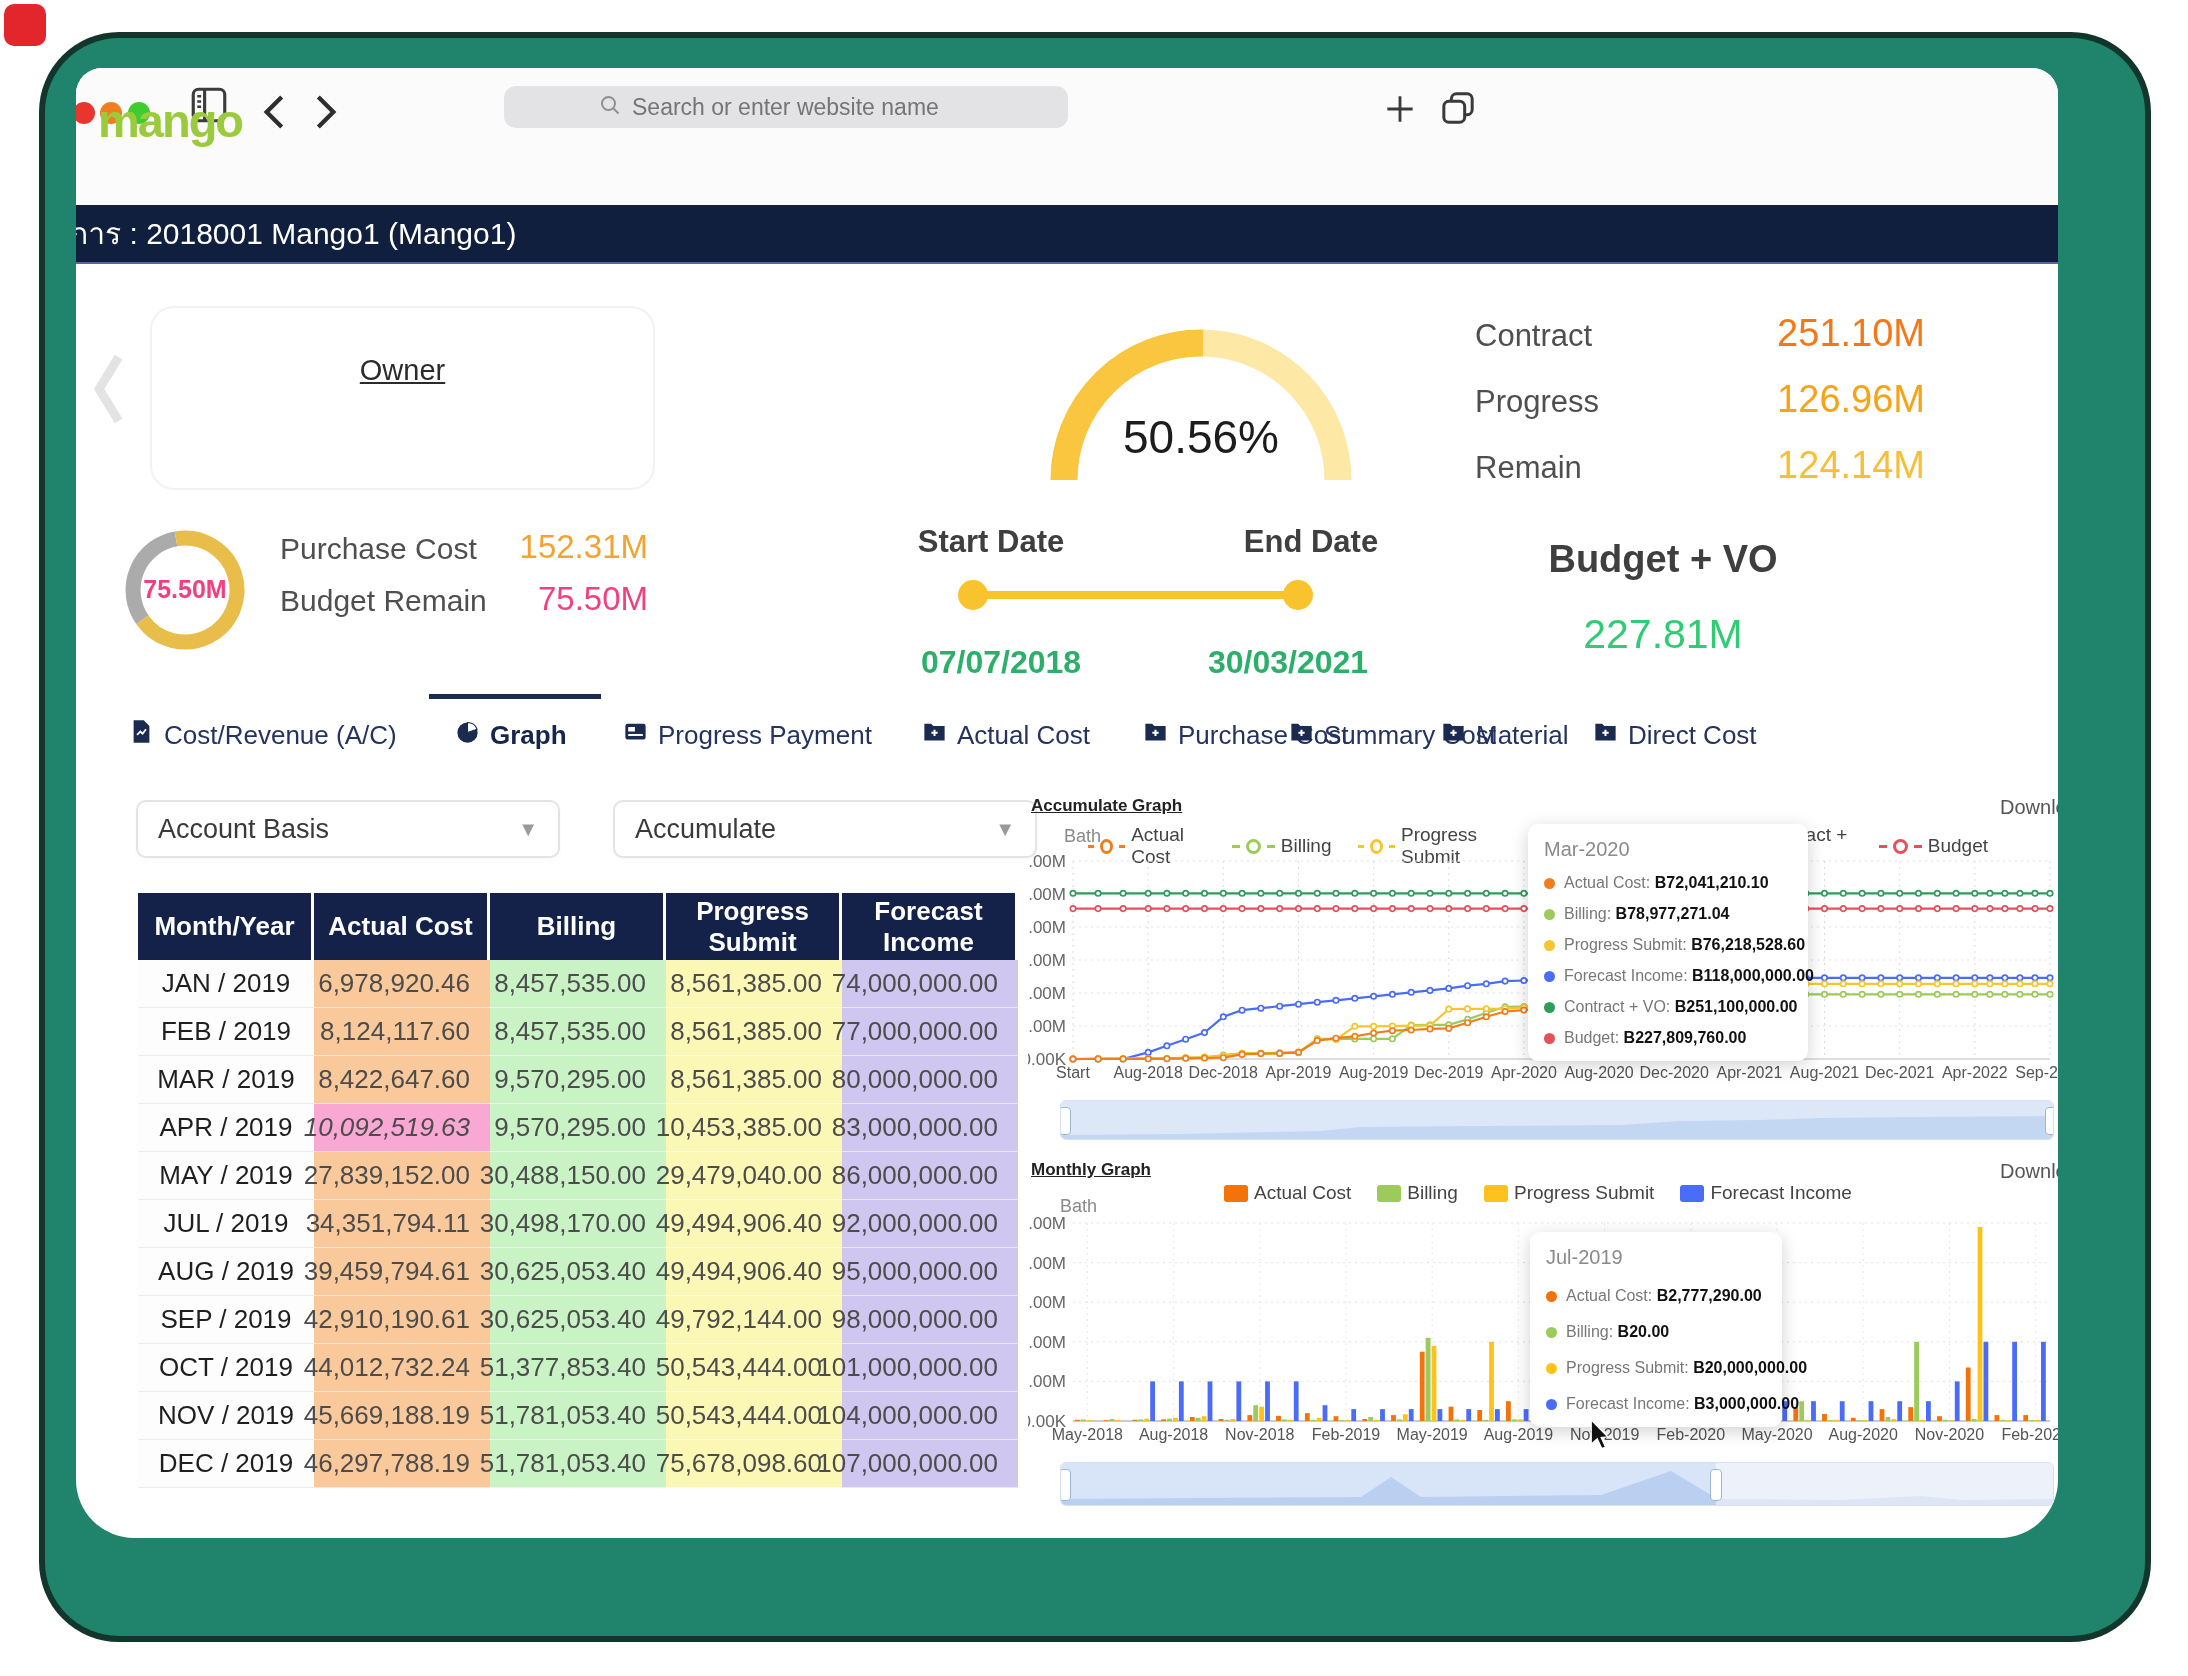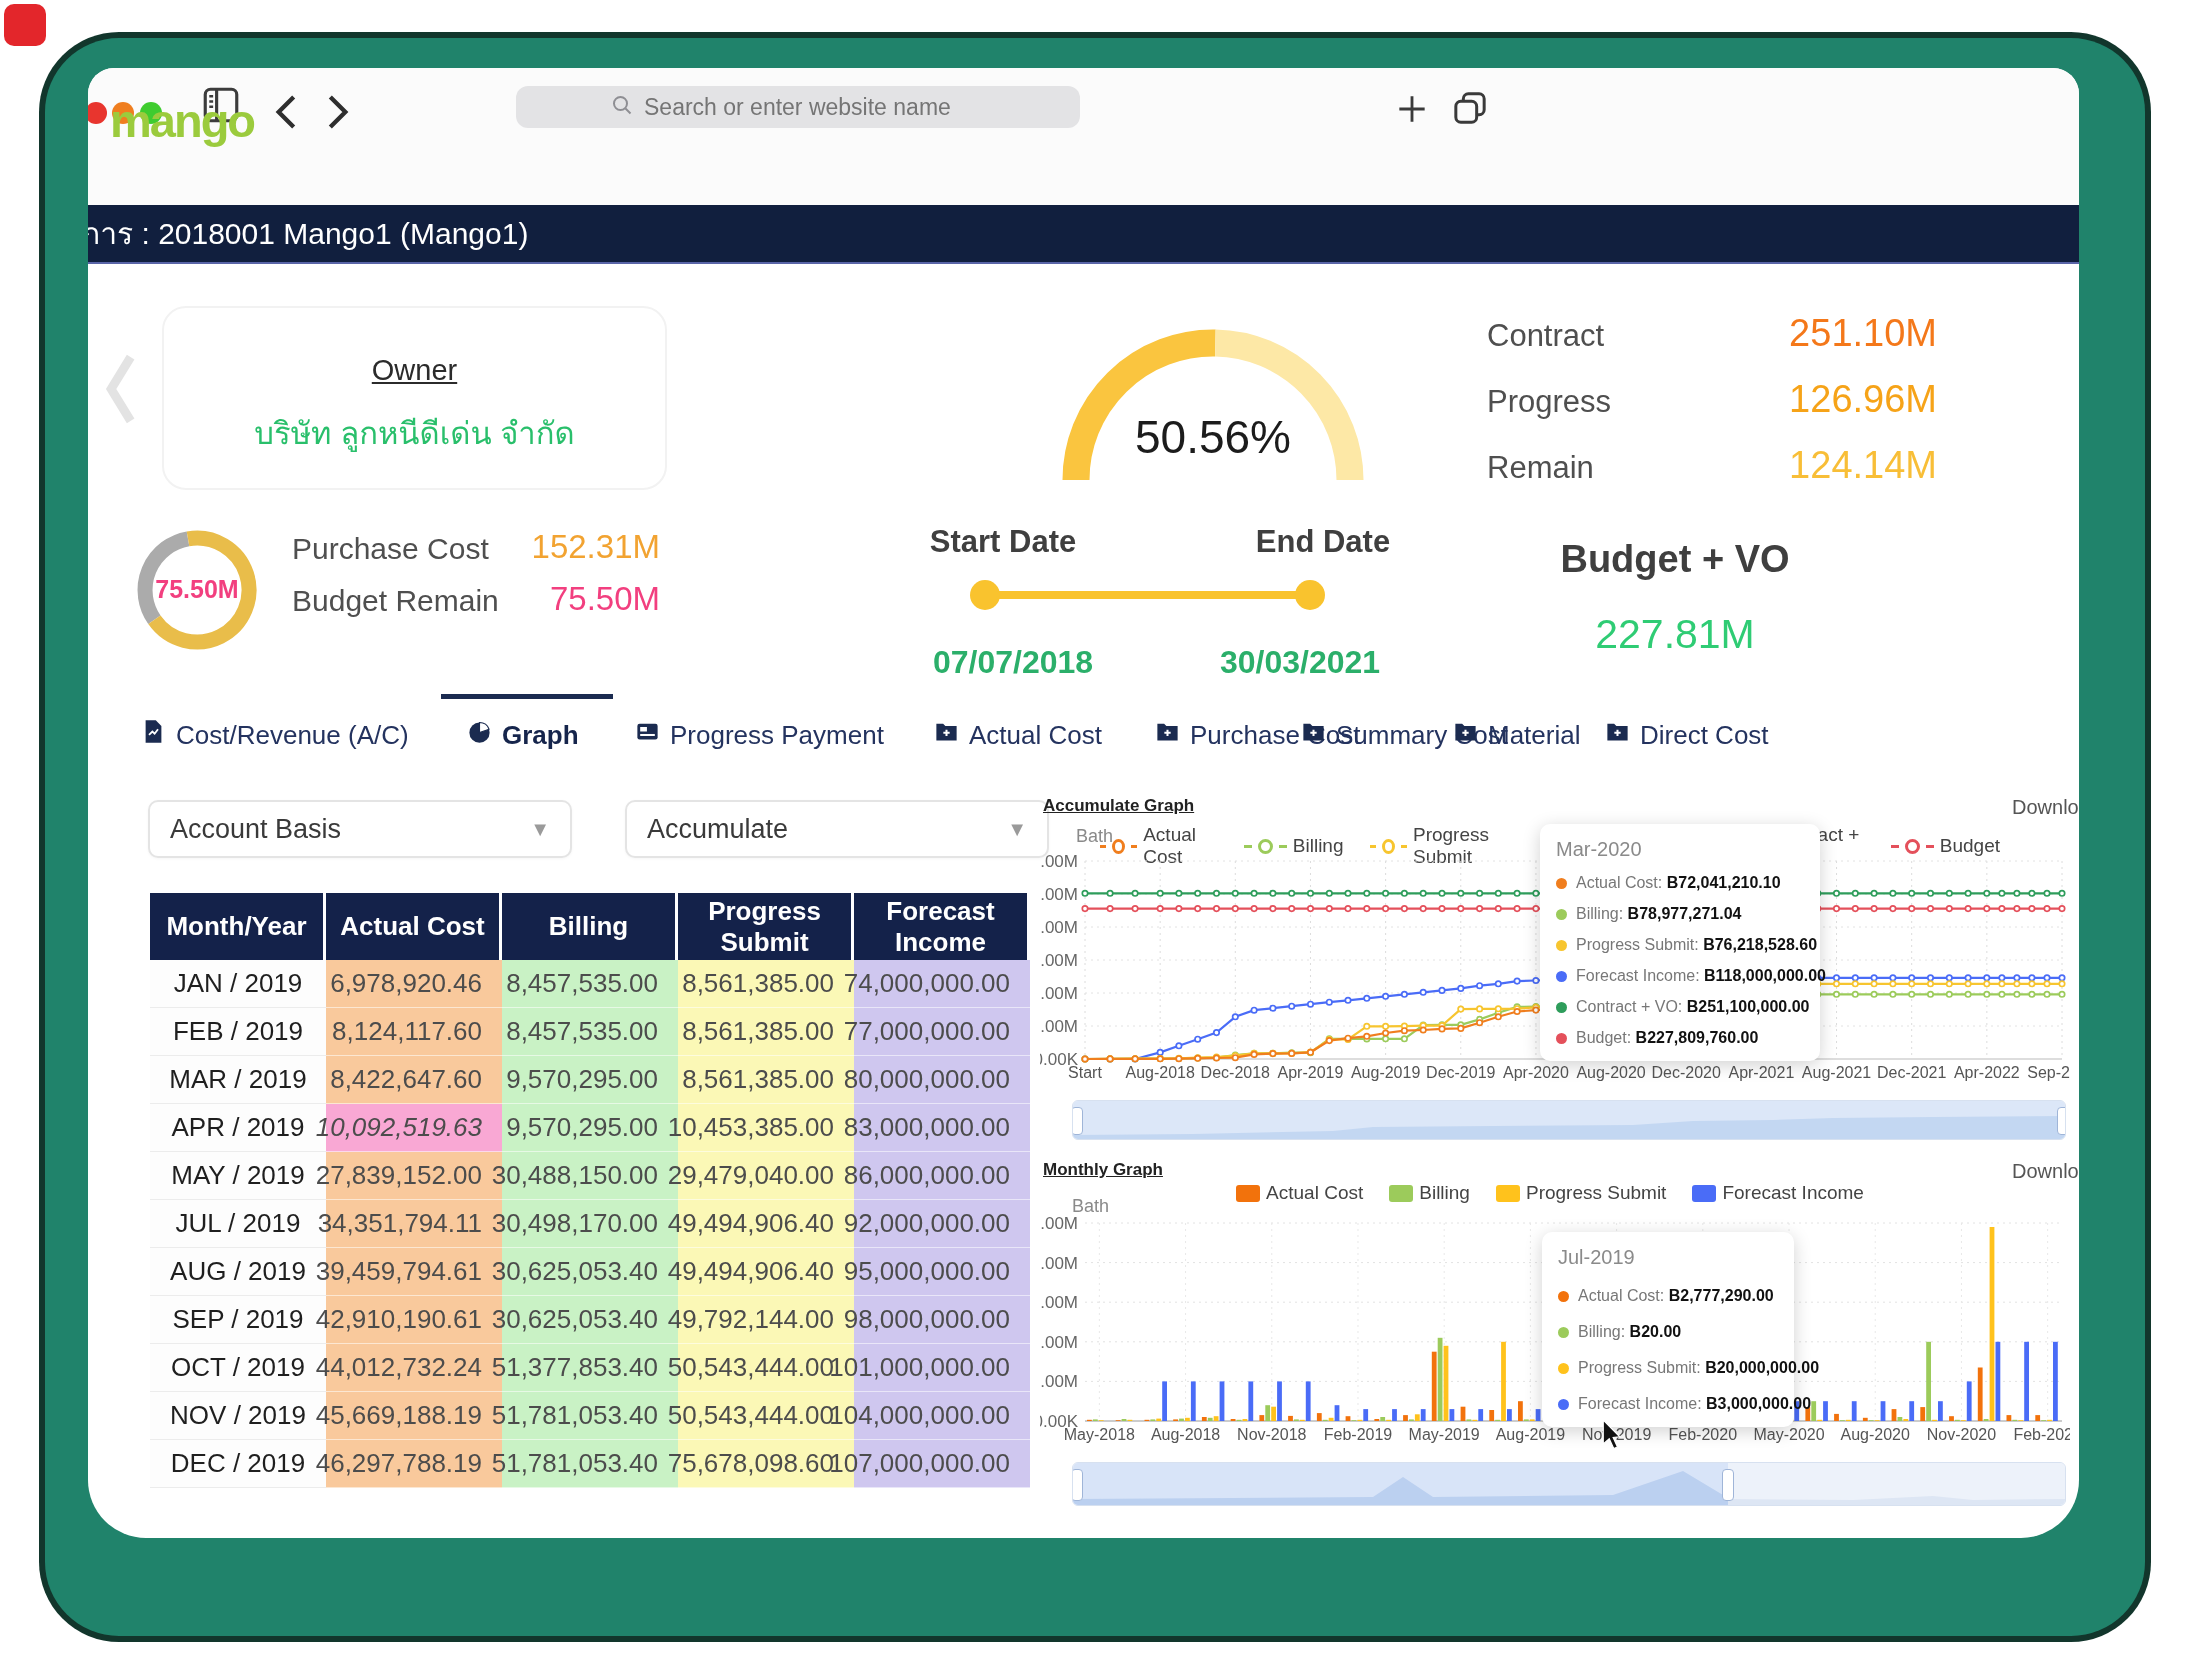--- a/index.html
+++ b/index.html
@@ -2,22 +2,22 @@
 <html><head>
 <meta charset="utf-8">
 <style>
   html,body{margin:0;padding:0;background:#fff;}
   .canvas{position:relative;width:2188px;height:1676px;background:#fff;overflow:hidden;
           font-family:"Liberation Sans",sans-serif;color:#333;}
   .abs{position:absolute;}
   .corner-red{position:absolute;left:4px;top:4px;width:42px;height:42px;background:#E3262B;border-radius:10px;}
   .frame{position:absolute;left:45px;top:38px;width:2100px;height:1598px;background:#20836B;
          border-radius:74px;box-shadow:0 0 0 6px #12362C;}
-  .window{position:absolute;left:88px;top:68px;width:1982px;height:1470px;background:#fff;
-          border-radius:26px 26px 58px 58px;overflow:hidden;padding-left:9px;}
+  .window{position:absolute;left:76px;top:68px;width:1982px;height:1470px;background:#fff;
+          border-radius:26px 26px 58px 58px;overflow:hidden;}
   
   .toolbar{position:absolute;left:0;top:0;width:100%;height:137px;background:#FBFBFB;border-bottom:1px solid #DCDCDC;}
   .tl{position:absolute;top:34px;width:22px;height:22px;border-radius:50%;}
   .logo{position:absolute;left:22px;top:25px;font-size:47px;font-weight:800;letter-spacing:-2px;color:#9BCB3D;z-index:3;}
   .searchbar{position:absolute;left:428px;top:18px;width:564px;height:42px;background:#E3E3E5;border-radius:12px;
              display:flex;align-items:center;justify-content:center;gap:8px;}
   .searchbar input{border:none;background:transparent;outline:none;font-size:23px;color:#6d6d72;width:340px;
                    font-family:"Liberation Sans",sans-serif;}
   
   .navybar{position:absolute;left:0;top:137px;width:100%;height:57px;background:#111F3E;border-bottom:2px solid #5A65A8;}
@@ -127,21 +127,20 @@
     </div>
 
     <div class="abs" style="left:14px;top:282px;">
       <svg width="36" height="78" viewBox="0 0 20 44" fill="none">
           <polyline points="16,4 5,22 16,40" stroke="#E3E3E3" stroke-width="5"></polyline>
         </svg>
     </div>
 
     <div class="ownercard">
       <div class="owner-label">Owner</div>
-      <div class="owner-name">บริษัท ลูกหนีดีเด่น จำกัด</div>
     </div>
 
     <div class="abs" style="left:962px;top:247px;">
       <svg width="326" height="170" viewBox="0 0 326 170" fill="none">
         <path d="M 26 165 A 137 137 0 0 1 165.4 28.02" stroke="#FAC53F" stroke-width="27" stroke-linecap="butt"></path>
         <path d="M 165.4 28.02 A 137 137 0 0 1 300 165" stroke="#FDE8A6" stroke-width="27" stroke-linecap="butt"></path>
       </svg>
     </div>
     <div class="gauge-text">50.56%</div>
 

